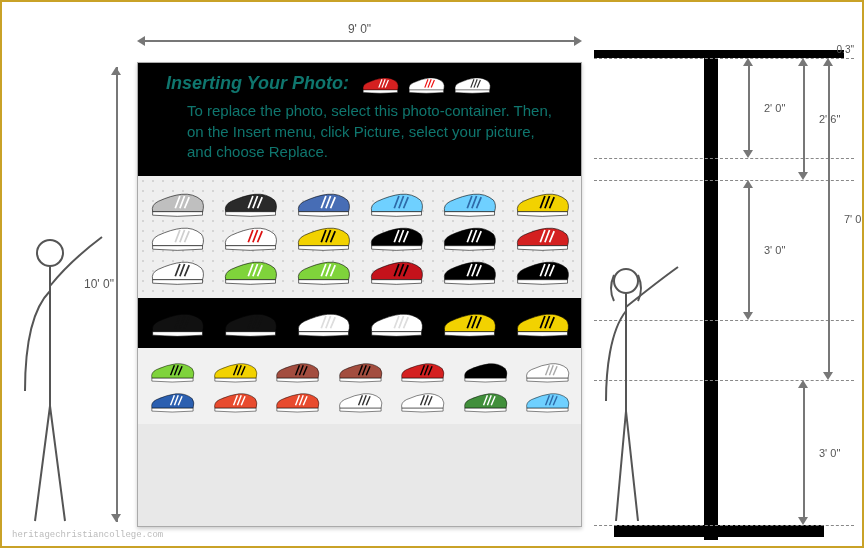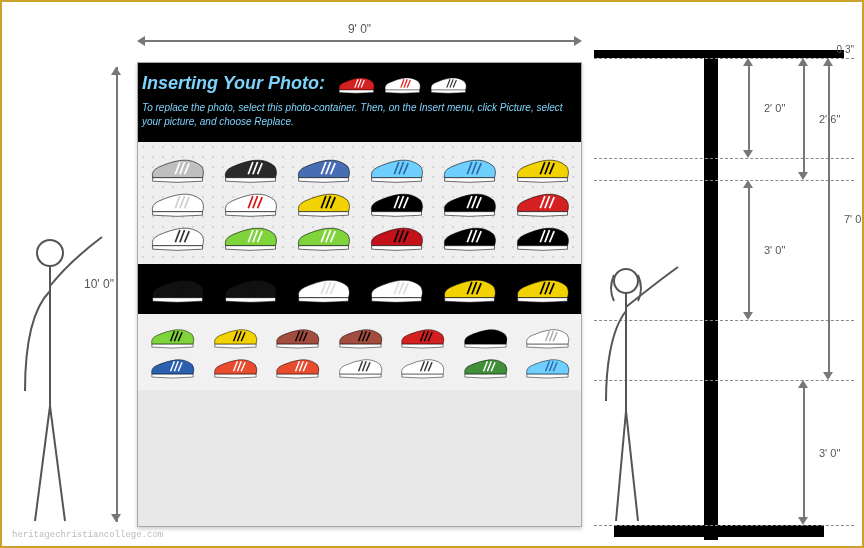--- a/index.html
+++ b/index.html
@@ -24,24 +24,24 @@
   .dim-right { position:absolute; right:8px; top:48px; width:260px; height:490px;}
   .dim-right .tick{position:absolute; left:0; right:0; height:0; border-top:1px dashed #888;}
   .vdim{position:absolute; width:30px;}
   .vdim .bar{position:absolute;left:14px;top:8px;bottom:8px;width:2px;background:#777;}
   .vdim .au,.vdim .ad{position:absolute;left:9px;width:0;height:0;border-left:5px solid transparent;border-right:5px solid transparent;}
   .vdim .au{top:0;border-bottom:8px solid #777;}
   .vdim .ad{bottom:0;border-top:8px solid #777;}
   .vdim .lbl{position:absolute; left:30px; top:50%; transform:translateY(-50%); font-size:11px; color:#555; white-space:nowrap;}
   
   .panel { position:absolute; left:135px; top:60px; width:445px; height:465px; background:#e8e8e8; border:1px solid #aaa; box-shadow:0 2px 4px rgba(0,0,0,0.2);}
-  .header-black{ background:#000; color:#7dd3fc; padding:10px 4px 14px; }
+  .header-black{ background:#000; color:#0f766e; padding:10px 28px 14px; }
   .header-black h2{ font-size:18px; font-style:italic; font-weight:bold; margin-bottom:4px;}
   .header-black .shoes-row{ display:inline-flex; gap:6px; vertical-align:middle; margin-left:6px;}
-  .header-black p{ font-size:10px; font-style:italic; margin-top:6px; line-height:1.35;}
+  .header-black p{ font-size:15px; margin-top:6px; line-height:1.35;margin-left:21px;}
   .grid-light{ background: radial-gradient(#d5d5d5 1px, transparent 1px); background-size:10px 10px; background-color:#efefef; padding:8px 10px;}
   .grid-light .row, .strip-black .row, .grid-bottom .row{ display:flex; justify-content:space-between; margin:4px 0; gap:6px;}
   .strip-black{ background:#000; padding:6px 10px;}
   .grid-bottom{ background:#f1f1f1; padding:6px 10px;}
   
   .shoe{ width:58px; height:30px; flex:0 0 auto;}
   .shoe.sm{ width:48px; height:26px;}
   .shoe.hdr{ width:40px; height:22px;}
   
   .person{ position:absolute; bottom:15px;}

